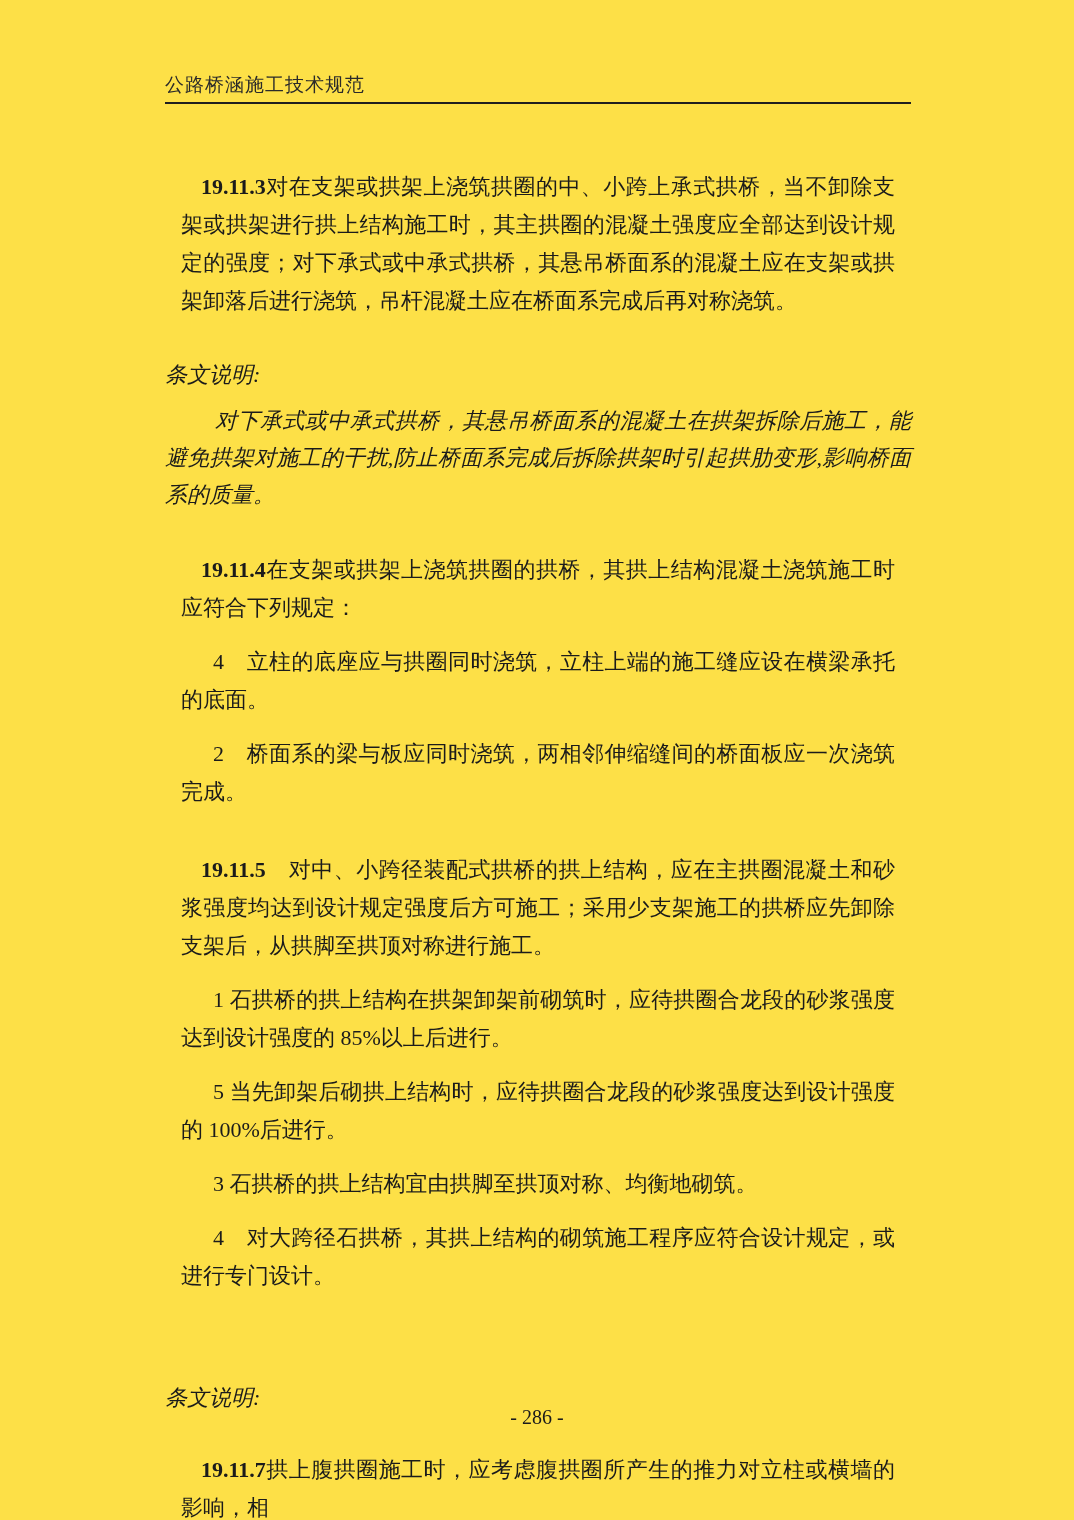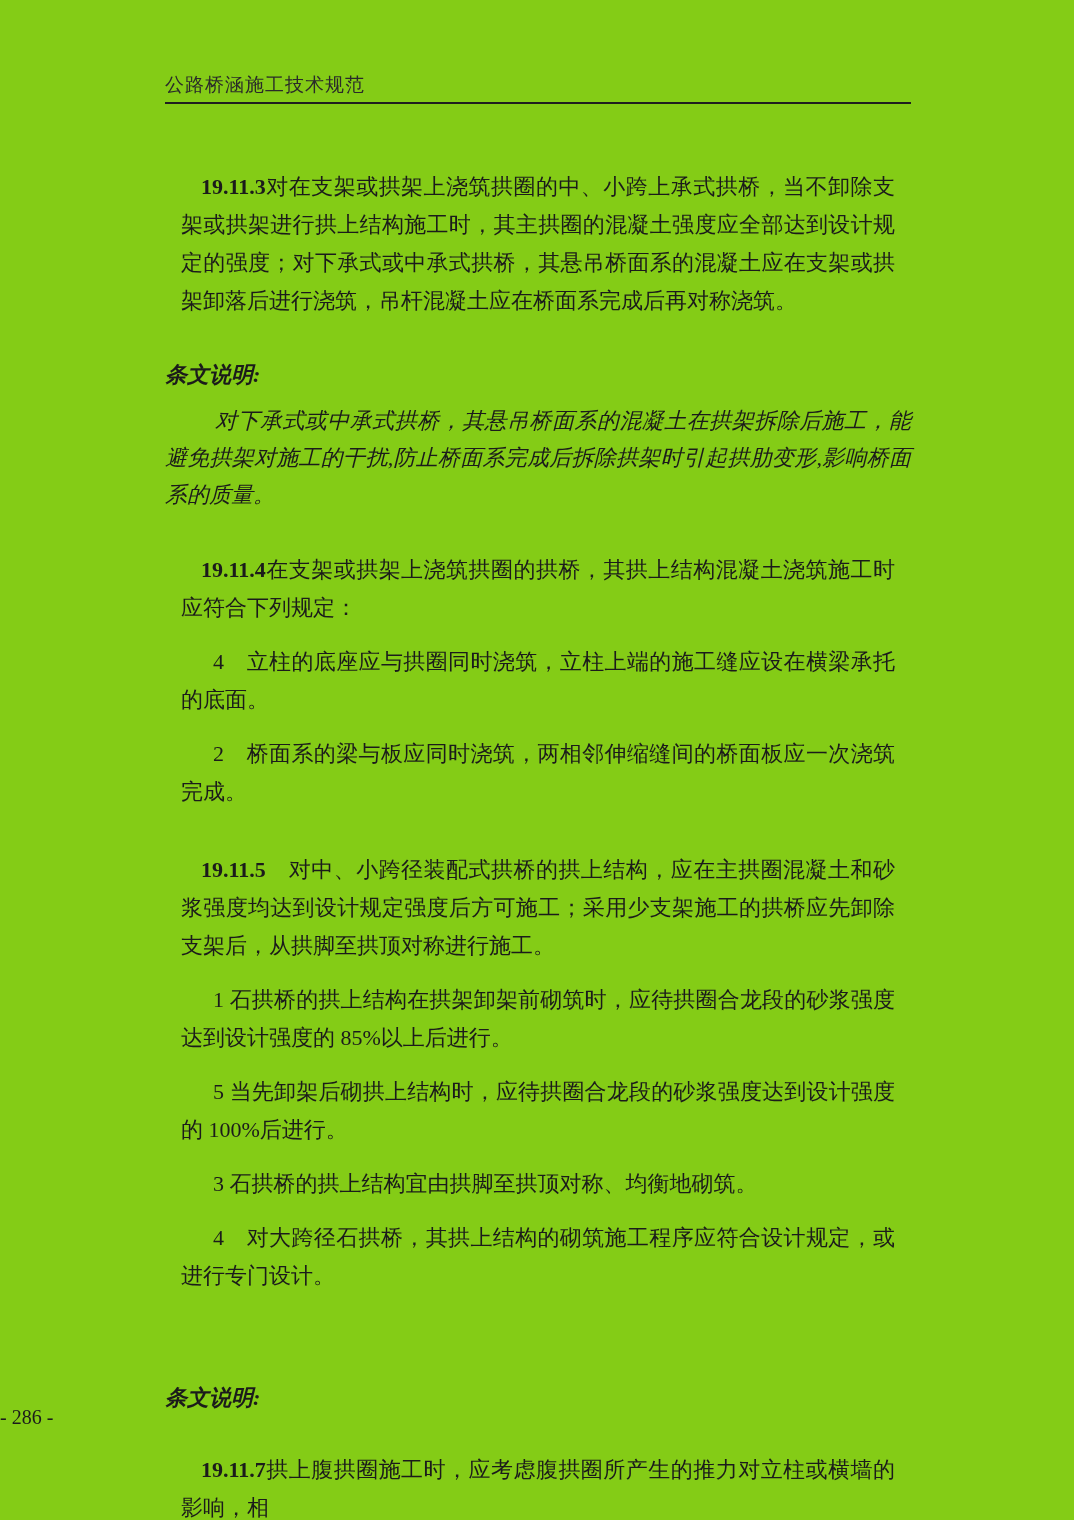--- a/index.html
+++ b/index.html
@@ -1,21 +1,21 @@
 <!DOCTYPE html>
 <html><head>
 <meta charset="utf-8">
 <style>
   html, body { margin: 0; padding: 0; background: #e8e8e8; }
   .page {
     position: relative;
     width: 1074px;
     height: 1520px;
     margin: 0 auto;
-    background: #84cc16;
+    background: #fde047;
     color: #1b1b1b;
     font-family: "Liberation Serif", "DejaVu Serif", serif;
     overflow: hidden;
   }
   .content {
     margin: 0 163px 0 165px; 
   }
   
   .doc-header {
     padding-top: 73px;
@@ -40,21 +40,21 @@
   .item    { text-indent: 32px; }   
   .num {
     font-weight: bold;
     font-family: "Liberation Serif", "DejaVu Serif", serif;
   }
   
   .kai-h {
     margin: 0;
     font-size: 22px;
     line-height: 38px;
-    font-weight: bold;
+    font-weight: normal;
     font-style: italic;
   }
   .kai-b {
     margin: 0;
     font-size: 22px;
     line-height: 37px;
     font-style: italic;
     text-align: justify;
     text-justify: inter-ideograph;
   }
@@ -68,21 +68,21 @@
   #p3  { margin-top: 40px; }
   #p4  { margin-top: 34px; }
   #n2h { margin-top: 84px; }
   #p5  { margin-top: 34px; }
   
   .footer {
     position: absolute;
     top: 1404px;
     left: 0;
     width: 100%;
-    text-align: left;
+    text-align: center;
     font-size: 20px;
     line-height: 26px;
     color: #1b1b1b;
   }
 </style>
 </head>
 <body>
 
 <div class="page">
   <div class="content">

